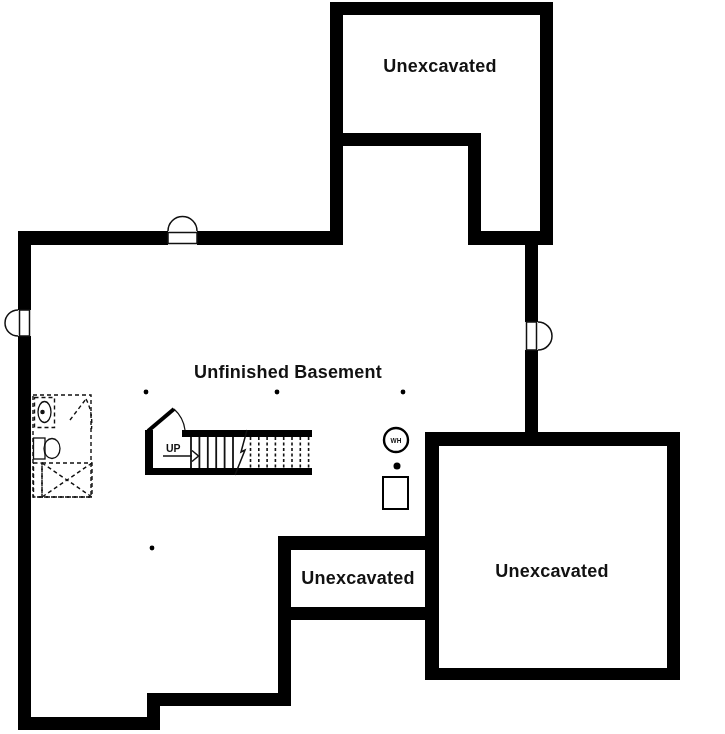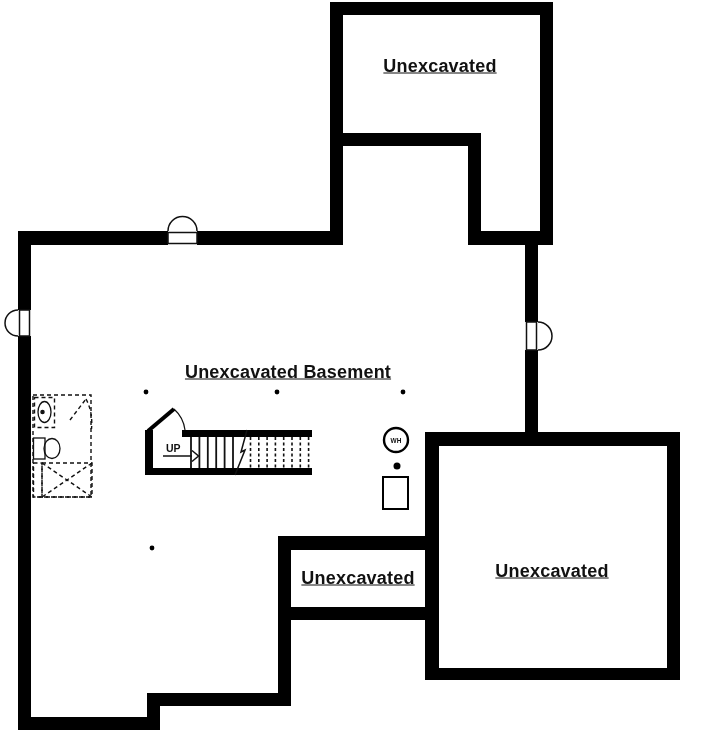--- a/index.html
+++ b/index.html
@@ -18,21 +18,20 @@
   }
   .plan svg{position:absolute;left:0;top:0;}
   .room-label{
     position:absolute;
     transform:translate(-50%,-50%);
     font-weight:bold;
     font-size:18px;
     color:var(--text);
     white-space:nowrap;
     letter-spacing:0.2px;
-    text-decoration:underline;
   }
 </style>
 </head>
 <body>
 
 <div class="plan">
 
   <svg width="725" height="734" viewBox="0 0 725 734">
 
     <g fill="var(--wall)">
@@ -144,16 +143,16 @@
 
     <g fill="var(--wall)">
       <circle cx="146" cy="392" r="2.4"></circle>
       <circle cx="277" cy="392" r="2.4"></circle>
       <circle cx="403" cy="392" r="2.4"></circle>
       <circle cx="152" cy="548" r="2.4"></circle>
     </g>
   </svg>
 
   <div class="room-label" style="left:440px; top:66px;">Unexcavated</div>
-  <div class="room-label" style="left:288px; top:372px;">Unexcavated Basement</div>
+  <div class="room-label" style="left:288px; top:372px;">Unfinished Basement</div>
   <div class="room-label" style="left:358px; top:578px;">Unexcavated</div>
   <div class="room-label" style="left:552px; top:571px;">Unexcavated</div>
 </div>
 
 </body></html>

